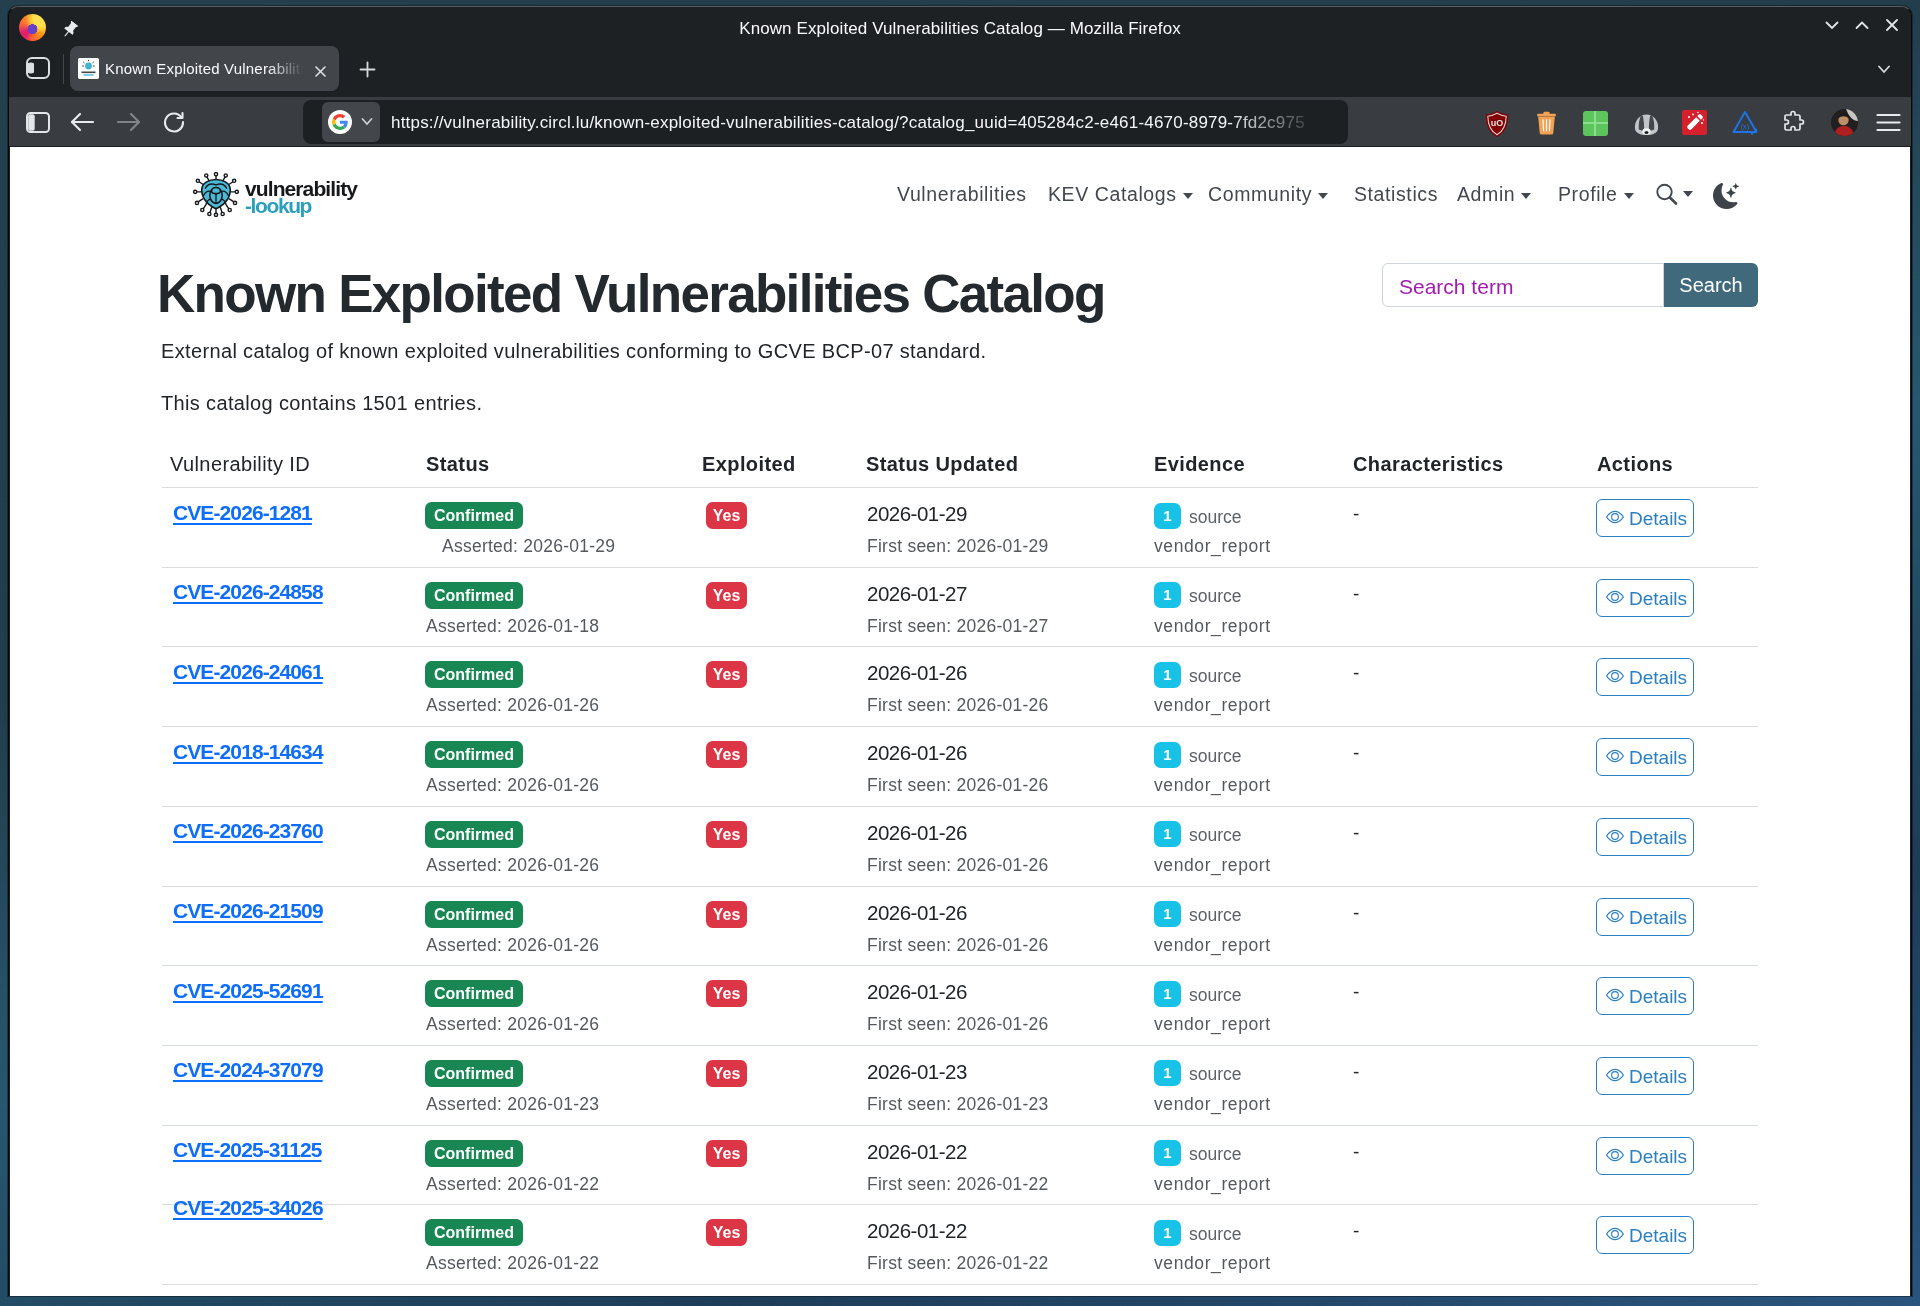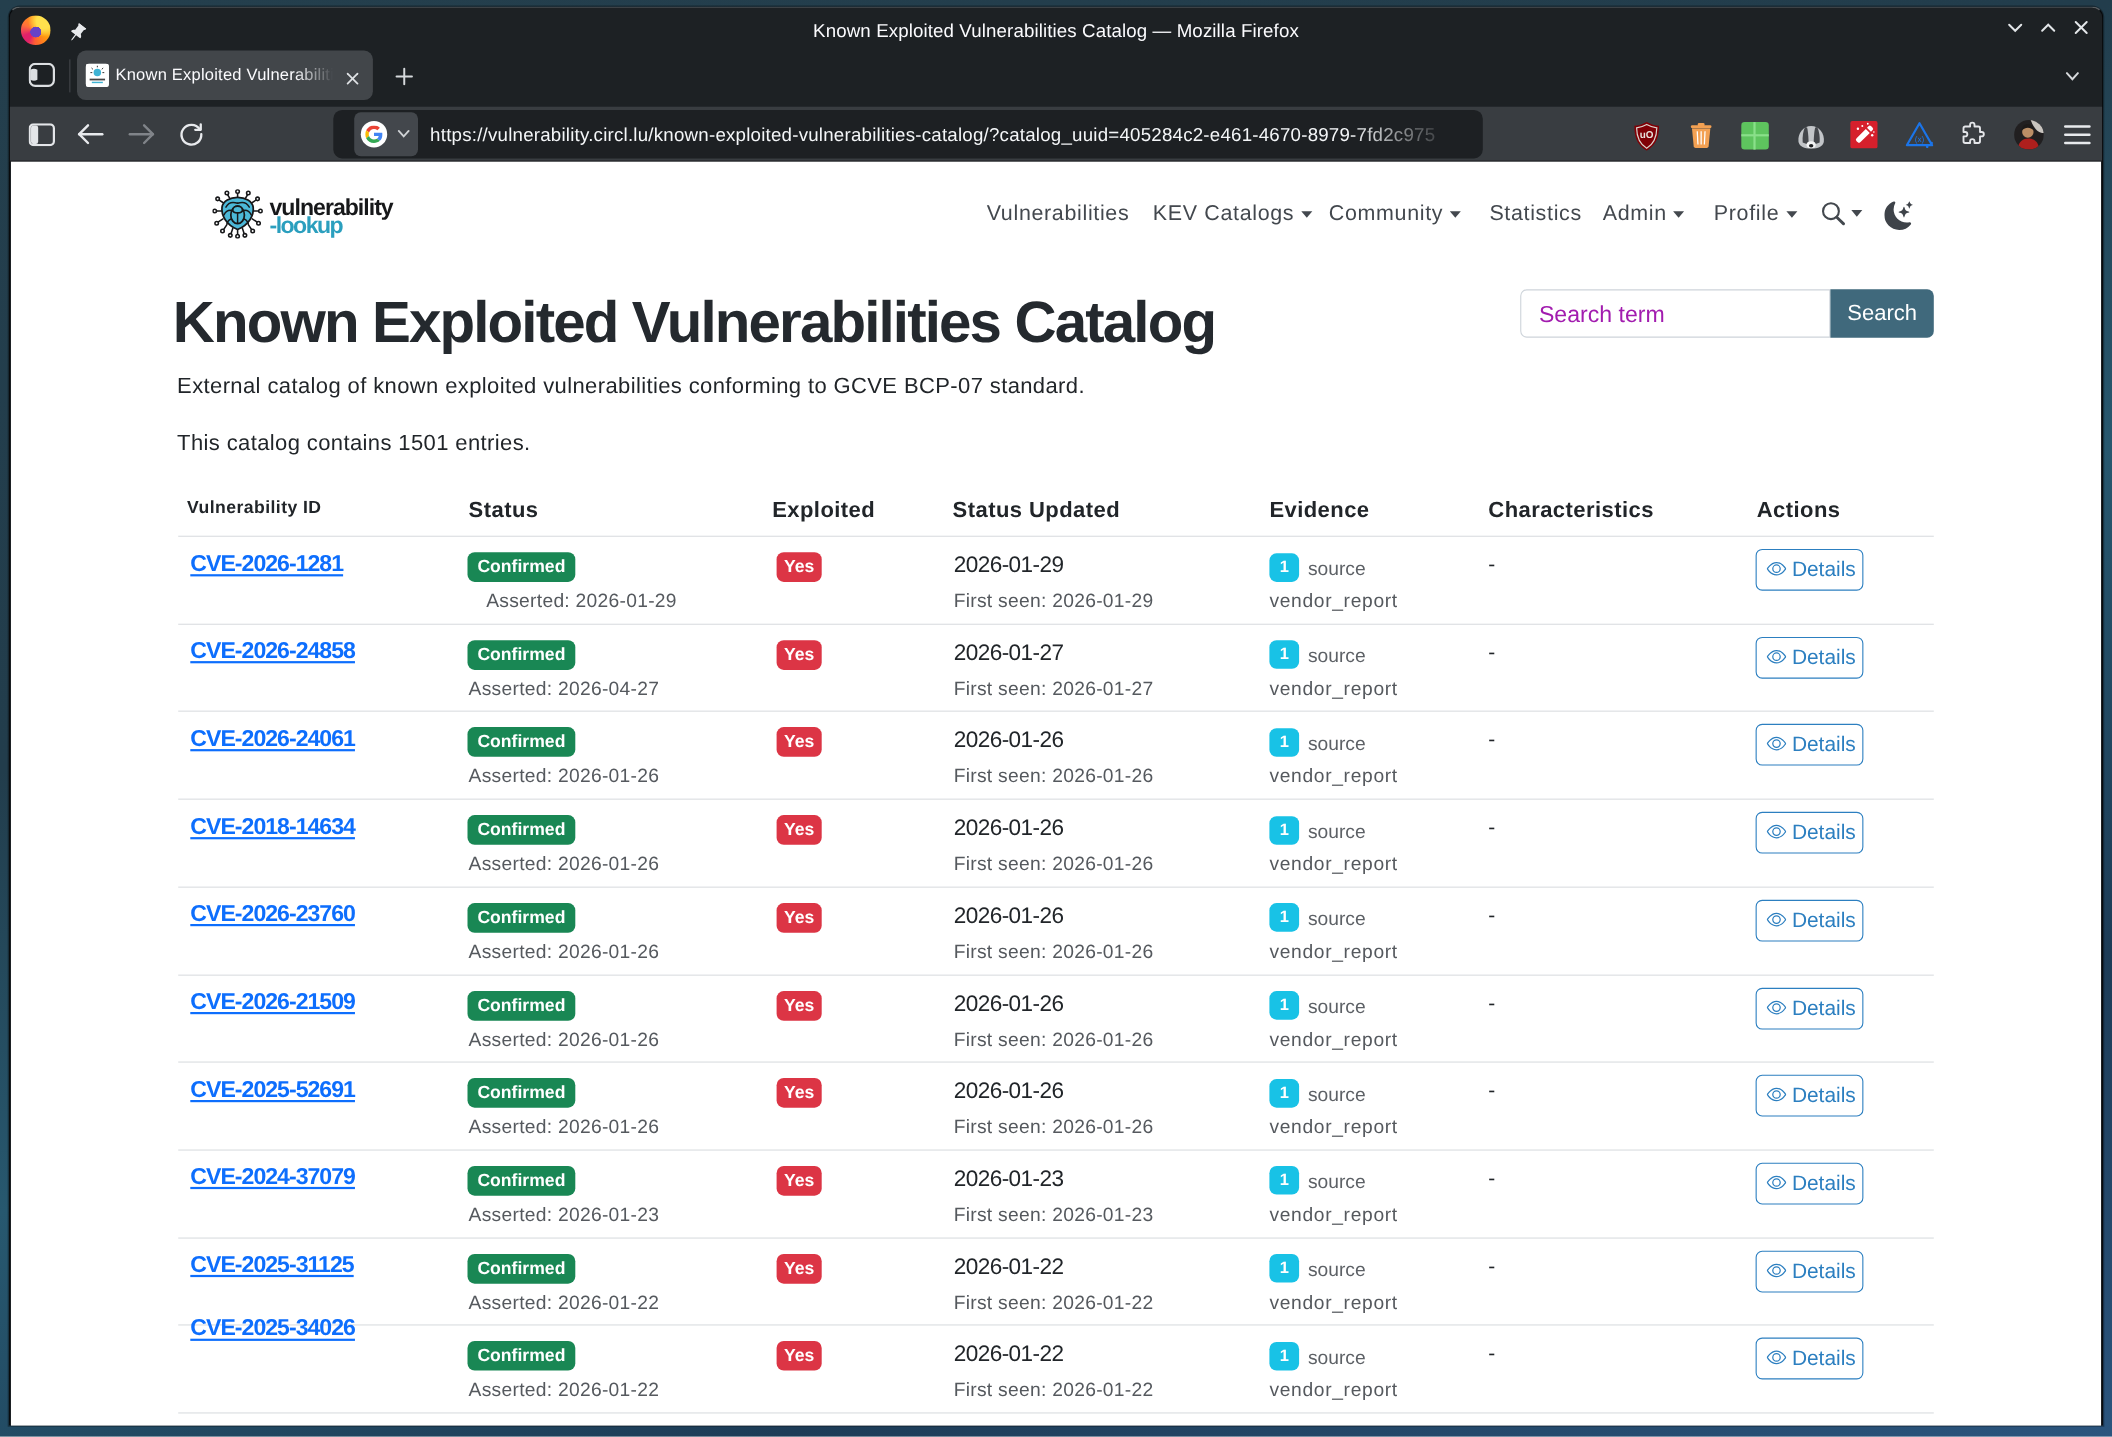--- a/index.html
+++ b/index.html
@@ -264,21 +264,21 @@
         </svg></div>
 <div class="abs" style="left:147px;top:116px">
         <h1>Known Exploited Vulnerabilities Catalog</h1>
       </div>
 <div class="abs" style="left:1372px;top:116px;width:282px;height:44px;border:1px solid #ced4da;border-radius:6px 0 0 6px;">
         <span style="position:absolute;left:16px;top:11px;font-size:21px;color:#a21caf">Search term</span>
       </div>
 <div class="abs" style="left:1654px;top:116px;width:94px;height:44px;background:#40697c;border-radius:0 6px 6px 0;color:#fff;font-size:20px;text-align:center;line-height:44px">Search</div>
 <div class="abs" style="left:151px;top:193px;font-size:20px;letter-spacing:.35px;color:#212529">External catalog of known exploited vulnerabilities conforming to GCVE BCP-07 standard.</div>
 <div class="abs" style="left:151px;top:245px;font-size:20px;letter-spacing:.35px;color:#212529">This catalog contains 1501 entries.</div>
-<div class="abs" style="left:160px;top:305.5px;font-size:16px;font-weight:bold;letter-spacing:.4px;color:#212529">Vulnerability ID</div>
+<div class="abs" style="left:160px;top:305.5px;font-size:20px;font-weight:normal;letter-spacing:.4px;color:#212529">Vulnerability ID</div>
 <div class="abs" style="left:416px;top:305.5px;font-size:20px;font-weight:bold;letter-spacing:.4px;color:#212529">Status</div>
 <div class="abs" style="left:692px;top:305.5px;font-size:20px;font-weight:bold;letter-spacing:.4px;color:#212529">Exploited</div>
 <div class="abs" style="left:856px;top:305.5px;font-size:20px;font-weight:bold;letter-spacing:.4px;color:#212529">Status Updated</div>
 <div class="abs" style="left:1144px;top:305.5px;font-size:20px;font-weight:bold;letter-spacing:.4px;color:#212529">Evidence</div>
 <div class="abs" style="left:1343px;top:305.5px;font-size:20px;font-weight:bold;letter-spacing:.4px;color:#212529">Characteristics</div>
 <div class="abs" style="left:1587px;top:305.5px;font-size:20px;font-weight:bold;letter-spacing:.4px;color:#212529">Actions</div>
 <div class="hline" style="left:152px;top:340px;width:1596px"></div>
 <div class="abs" style="left:163px;top:354.5px"><a class="cve" href="#">CVE-2026-1281</a></div>
 <div class="badge" style="left:415px;top:355.0px;width:98px;height:27px;line-height:27px;background:#198754">Confirmed</div>
 <div class="abs grytxt" style="left:432px;top:389.0px">Asserted: 2026-01-29</div>
@@ -292,21 +292,21 @@
 <div class="btn-det" style="left:1586px;top:352.0px">
         <span class="abs" style="left:9px;top:8px"><svg width="18" height="18" viewBox="0 0 16 16" fill="#2c7fc0">
             <path d="M16 8s-3-5.5-8-5.5S0 8 0 8s3 5.5 8 5.5S16 8 16 8zM1.173 8a13 13 0 0 1 1.66-2.043C4.12 4.668 5.88 3.5 8 3.5s3.879 1.168 5.168 2.457A13 13 0 0 1 14.828 8q-.086.13-.195.288c-.335.48-.83 1.12-1.465 1.755C11.879 11.332 10.119 12.5 8 12.5s-3.879-1.168-5.168-2.457A13 13 0 0 1 1.172 8z"></path>
             <path d="M8 5.5a2.5 2.5 0 1 0 0 5 2.5 2.5 0 0 0 0-5zM4.5 8a3.5 3.5 0 1 1 7 0 3.5 3.5 0 0 1-7 0z"></path>
           </svg></span>
         <span class="abs" style="left:32px;top:8px;font-size:19px">Details</span>
       </div>
 <div class="hline" style="left:152px;top:419.7px;width:1596px"></div>
 <div class="abs" style="left:163px;top:434.2px"><a class="cve" href="#">CVE-2026-24858</a></div>
 <div class="badge" style="left:415px;top:434.7px;width:98px;height:27px;line-height:27px;background:#198754">Confirmed</div>
-<div class="abs grytxt" style="left:416px;top:468.7px">Asserted: 2026-04-27</div>
+<div class="abs grytxt" style="left:416px;top:468.7px">Asserted: 2026-01-18</div>
 <div class="badge" style="left:696px;top:434.7px;width:41px;height:27px;line-height:27px;background:#dc3545">Yes</div>
 <div class="abs" style="left:857px;top:434.7px;font-size:20.5px;letter-spacing:-.5px;color:#212529">2026-01-27</div>
 <div class="abs grytxt" style="left:857px;top:468.7px">First seen: 2026-01-27</div>
 <div class="badge" style="left:1144px;top:435.2px;width:27px;height:26px;line-height:26px;background:#18c2e6;font-size:15px">1</div>
 <div class="abs" style="left:1179px;top:439.2px;font-size:17.5px;color:#5d6166">source</div>
 <div class="abs grytxt" style="left:1144px;top:468.7px;letter-spacing:.6px">vendor_report</div>
 <div class="abs" style="left:1343px;top:435.7px;font-size:19px;color:#212529">-</div>
 <div class="btn-det" style="left:1586px;top:431.7px">
         <span class="abs" style="left:9px;top:8px"><svg width="18" height="18" viewBox="0 0 16 16" fill="#2c7fc0">
             <path d="M16 8s-3-5.5-8-5.5S0 8 0 8s3 5.5 8 5.5S16 8 16 8zM1.173 8a13 13 0 0 1 1.66-2.043C4.12 4.668 5.88 3.5 8 3.5s3.879 1.168 5.168 2.457A13 13 0 0 1 14.828 8q-.086.13-.195.288c-.335.48-.83 1.12-1.465 1.755C11.879 11.332 10.119 12.5 8 12.5s-3.879-1.168-5.168-2.457A13 13 0 0 1 1.172 8z"></path>

